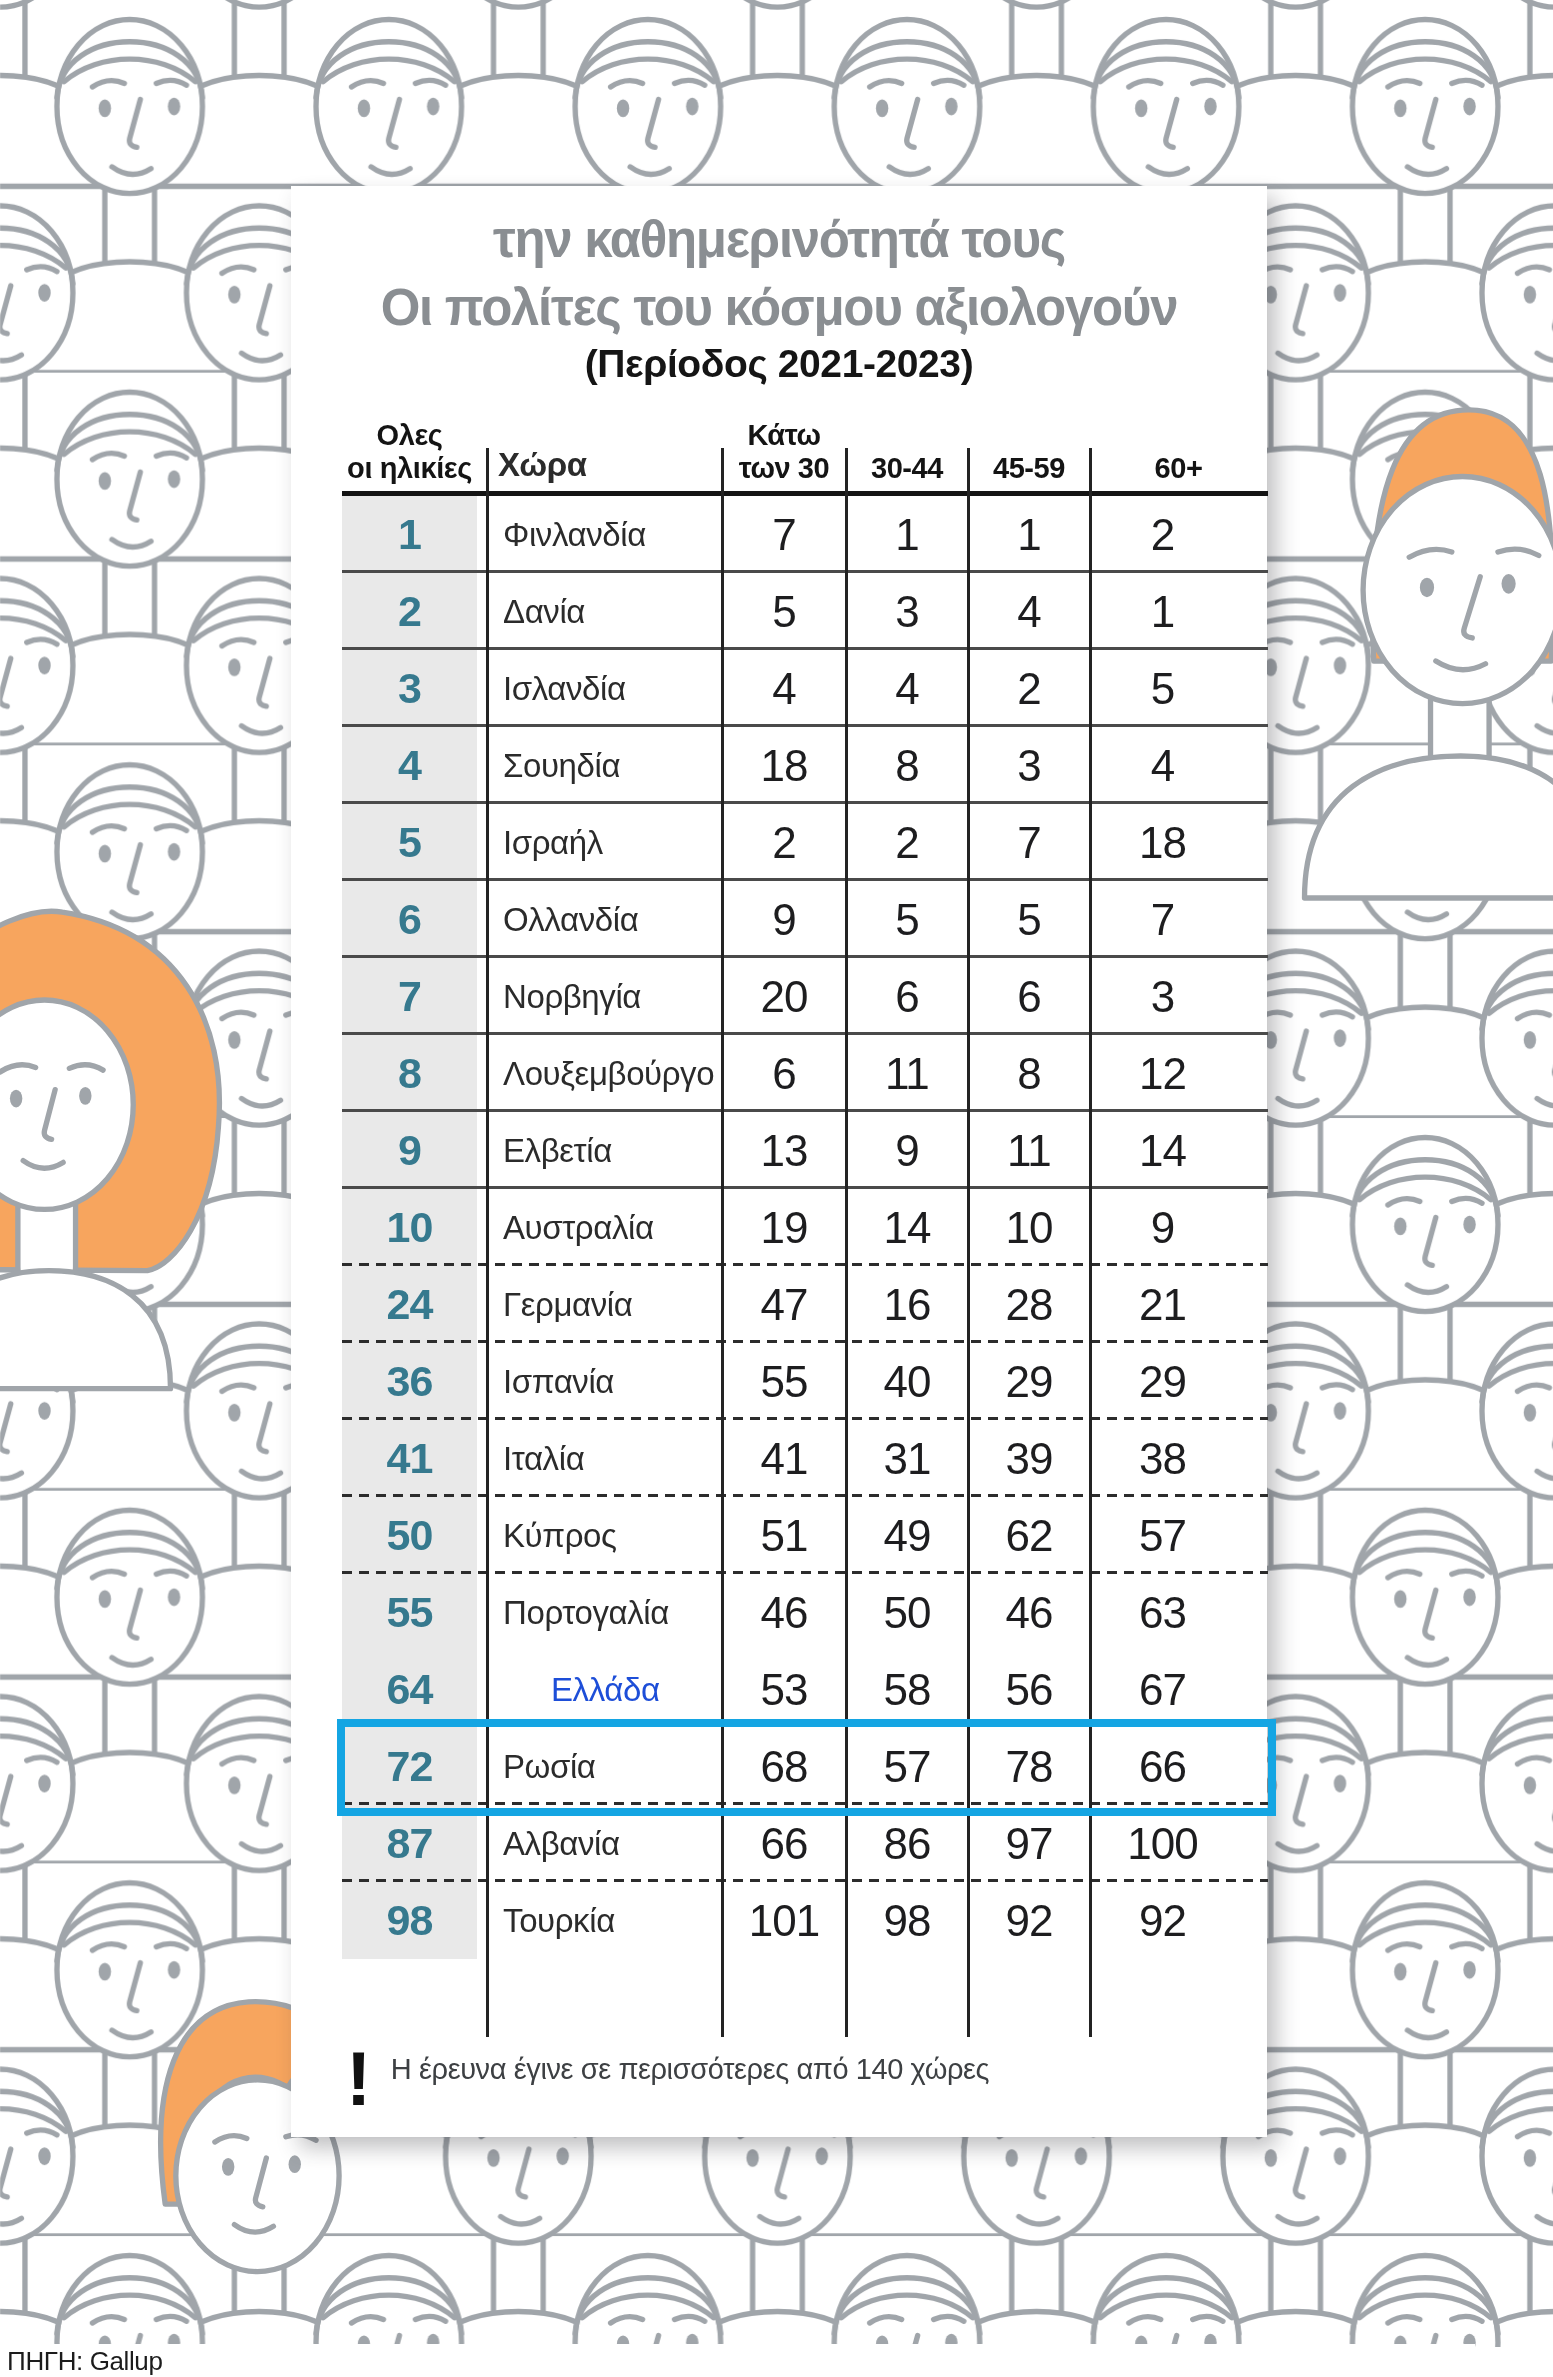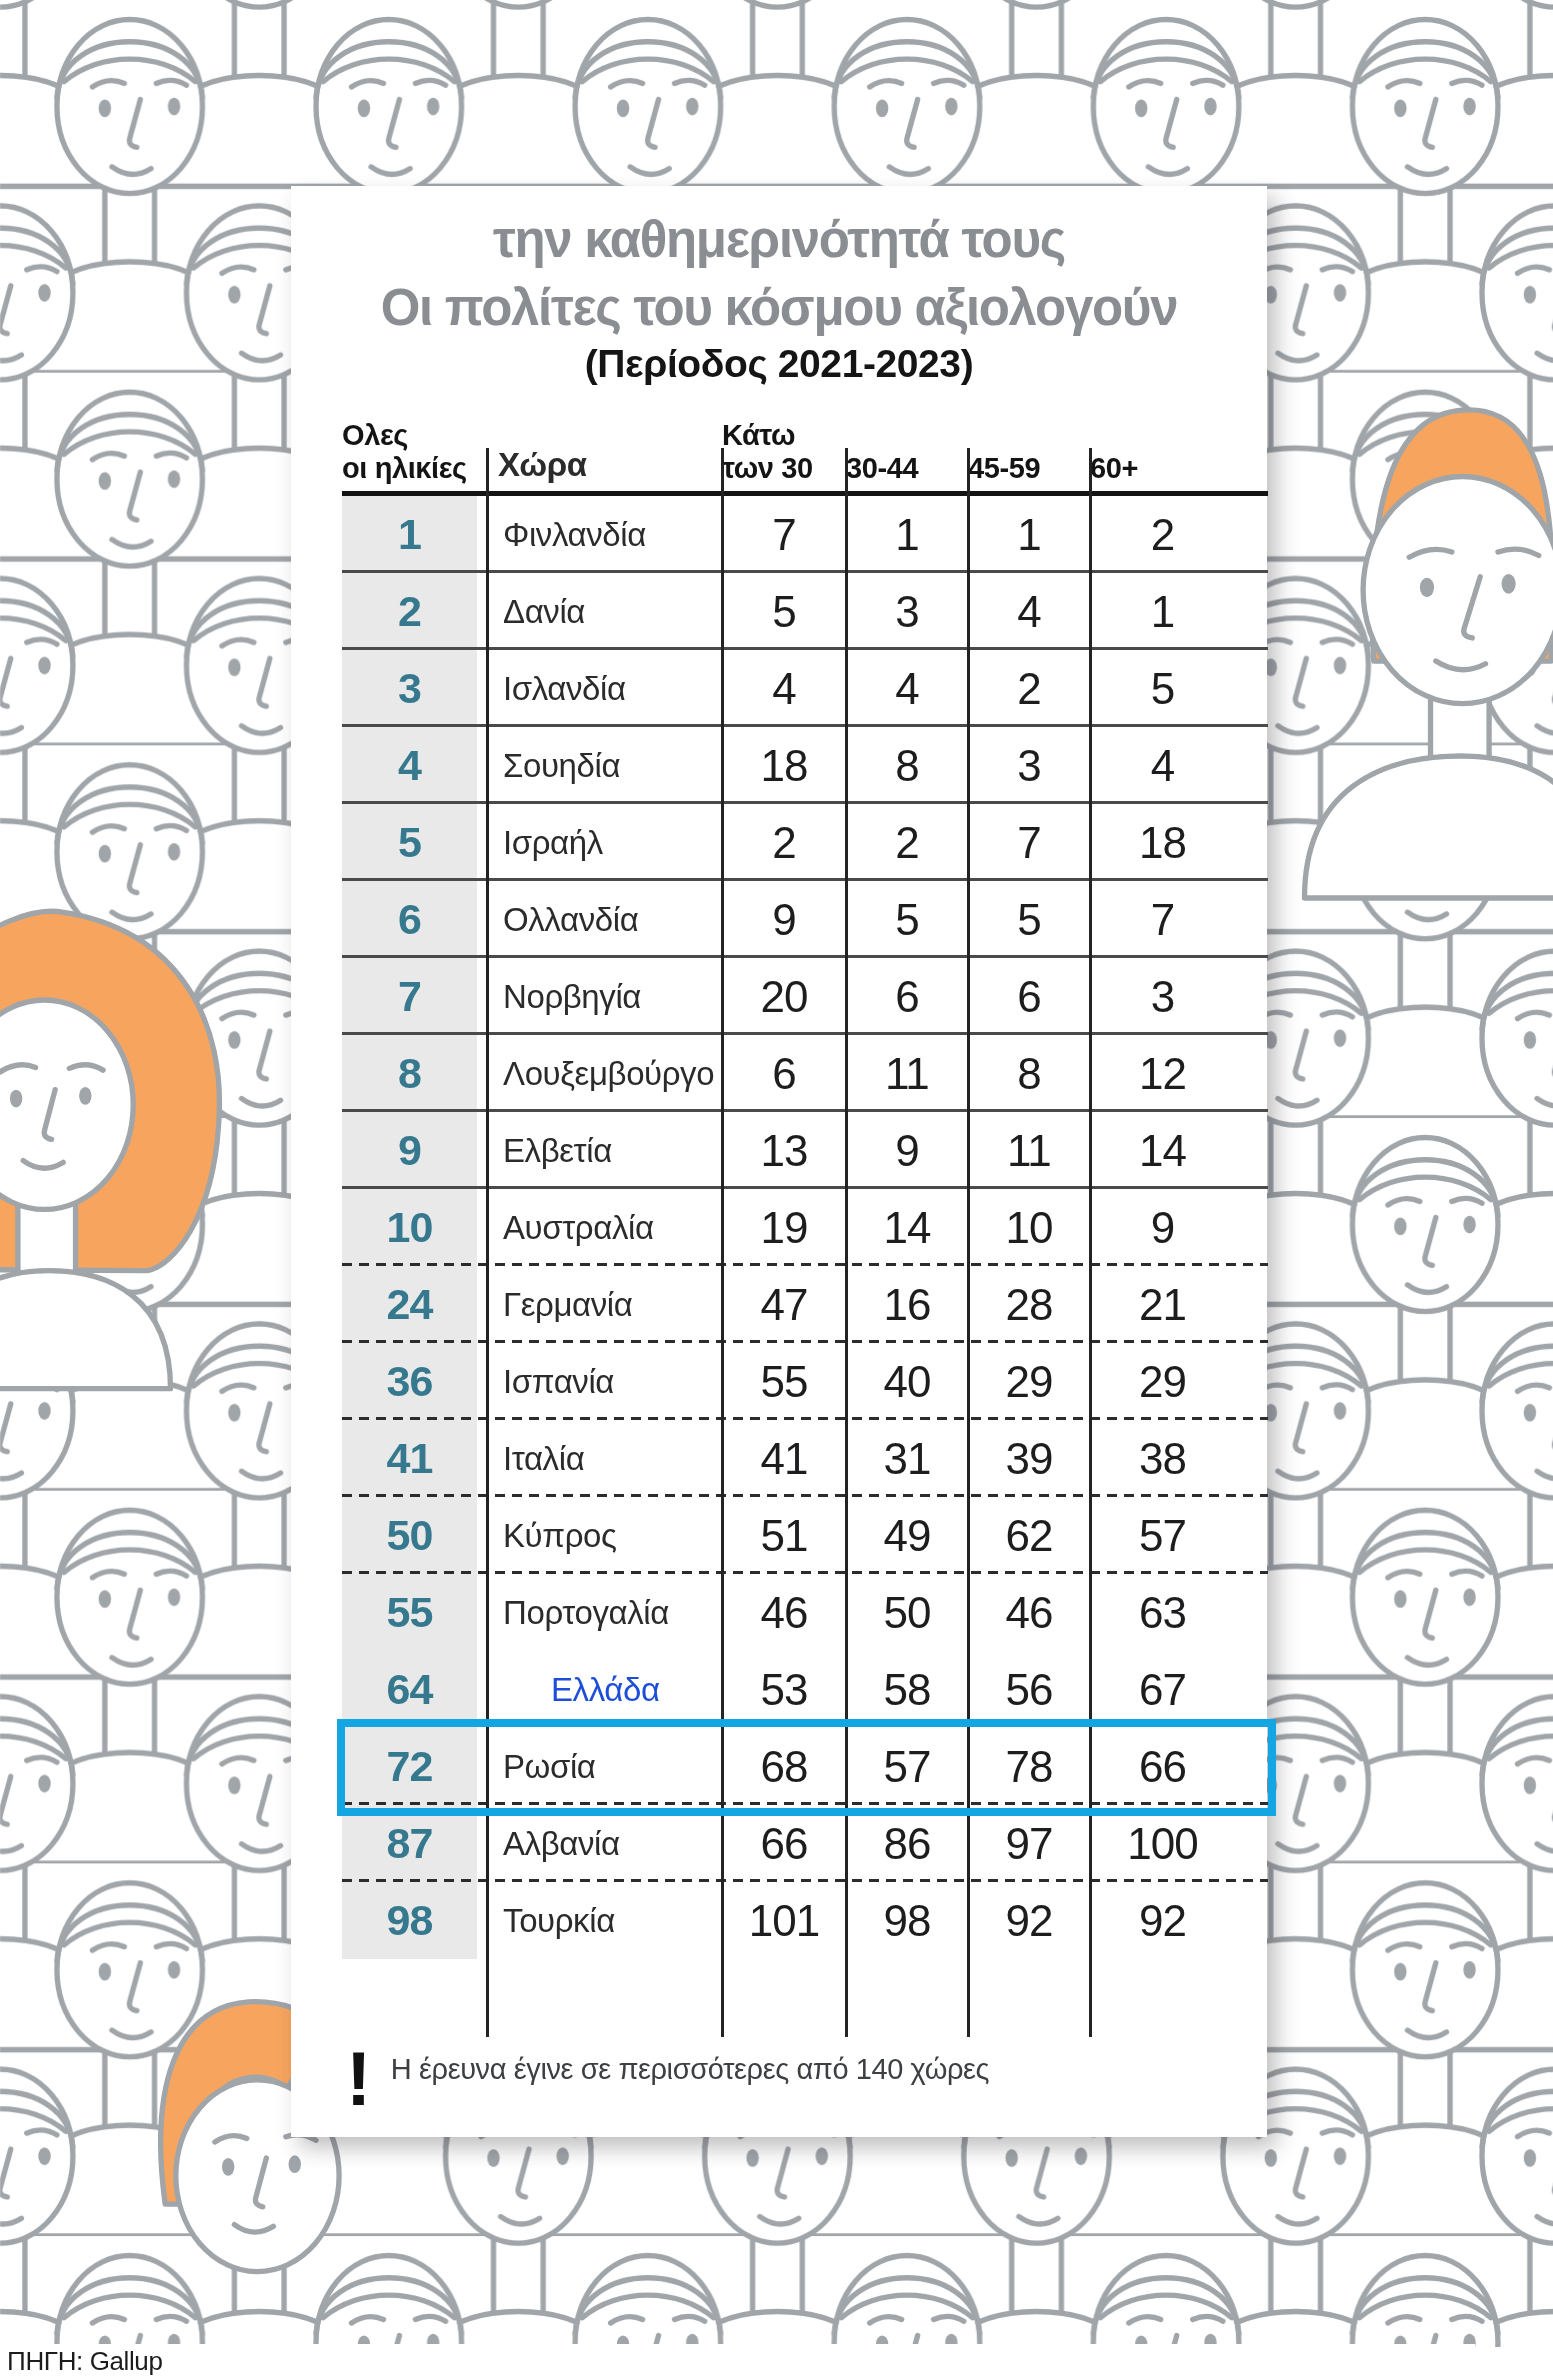--- a/index.html
+++ b/index.html
@@ -22,21 +22,21 @@
     position:absolute;top:156px;left:0;width:100%;text-align:center;
     font-size:39px;font-weight:bold;color:#151515;letter-spacing:-0.4px;
   }
   
   .thead{
     position:absolute;top:207px;left:51px;width:926px;height:98px;
     display:grid;grid-template-columns:135px 245px 124px 122px 122px 177px;
     align-items:end;border-bottom:5.3px solid #141414;
     font-size:29px;font-weight:bold;color:#141414;letter-spacing:-0.4px;
   }
-  .thead .hc{padding-bottom:7px;text-align:left;line-height:1.12;}
+  .thead .hc{padding-bottom:7px;text-align:center;line-height:1.12;}
   .thead .hc.country{text-align:left;padding-left:21px;}
   .thead .hc.last{}
   .rows{position:absolute;top:310px;left:51px;width:926px;z-index:1;}
   .row{
     position:relative;display:grid;grid-template-columns:135px 245px 124px 122px 122px 177px;
     height:77px;align-items:center;
   }
   .row::after{content:"";position:absolute;left:0;right:0;bottom:0;height:0;}
   .row.solid::after{height:2.7px;background:#4a4a4a;}
   .row.dashed::after{height:2.7px;background:repeating-linear-gradient(90deg,#2c2c2c 0 9.8px,transparent 9.8px 17px);}

